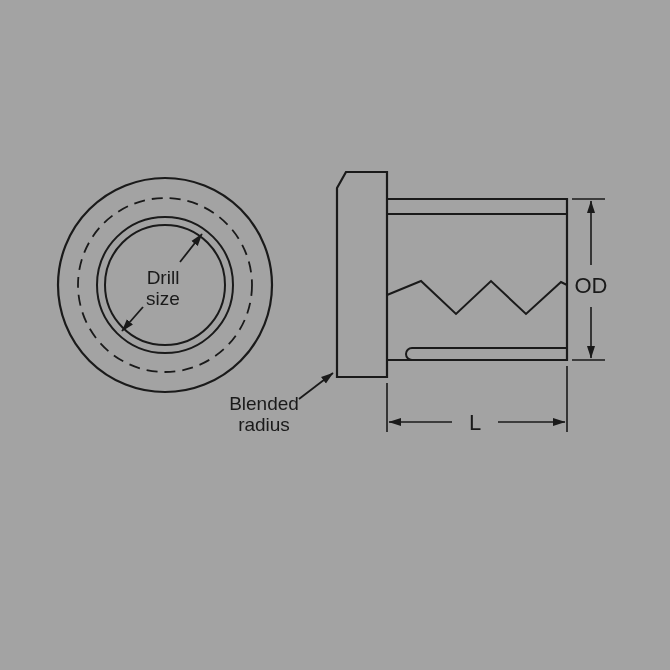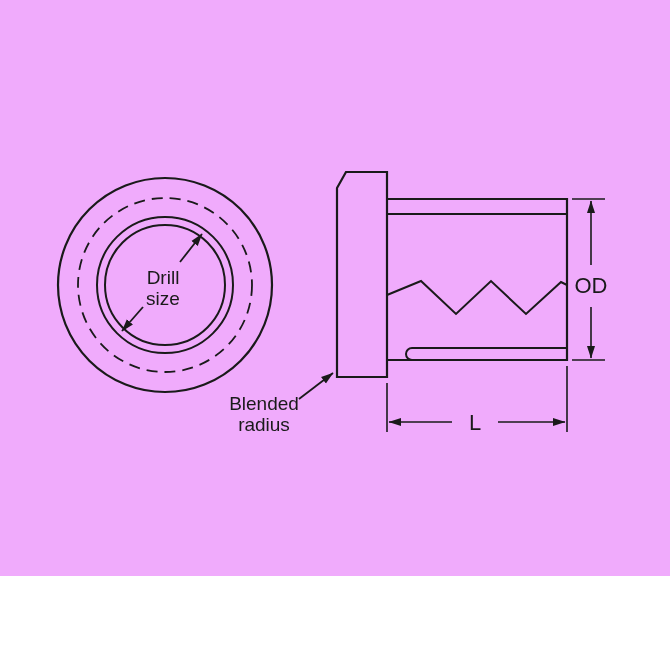--- a/index.html
+++ b/index.html
@@ -7,22 +7,22 @@
     padding: 0;
     background: #ffffff;
     width: 670px;
     height: 670px;
     overflow: hidden;
     font-family: "Liberation Sans", sans-serif;
   }
   .canvas {
     position: relative;
     width: 670px;
-    height: 576px;
-    background: #f0abfc;
+    height: 670px;
+    background: #a3a3a3;
   }
   svg { display: block; }
   .outline {
     fill: none;
     stroke: #1a1a1a;
     stroke-width: 2.2;
     stroke-linejoin: miter;
     stroke-linecap: butt;
   }
   .thinline {

